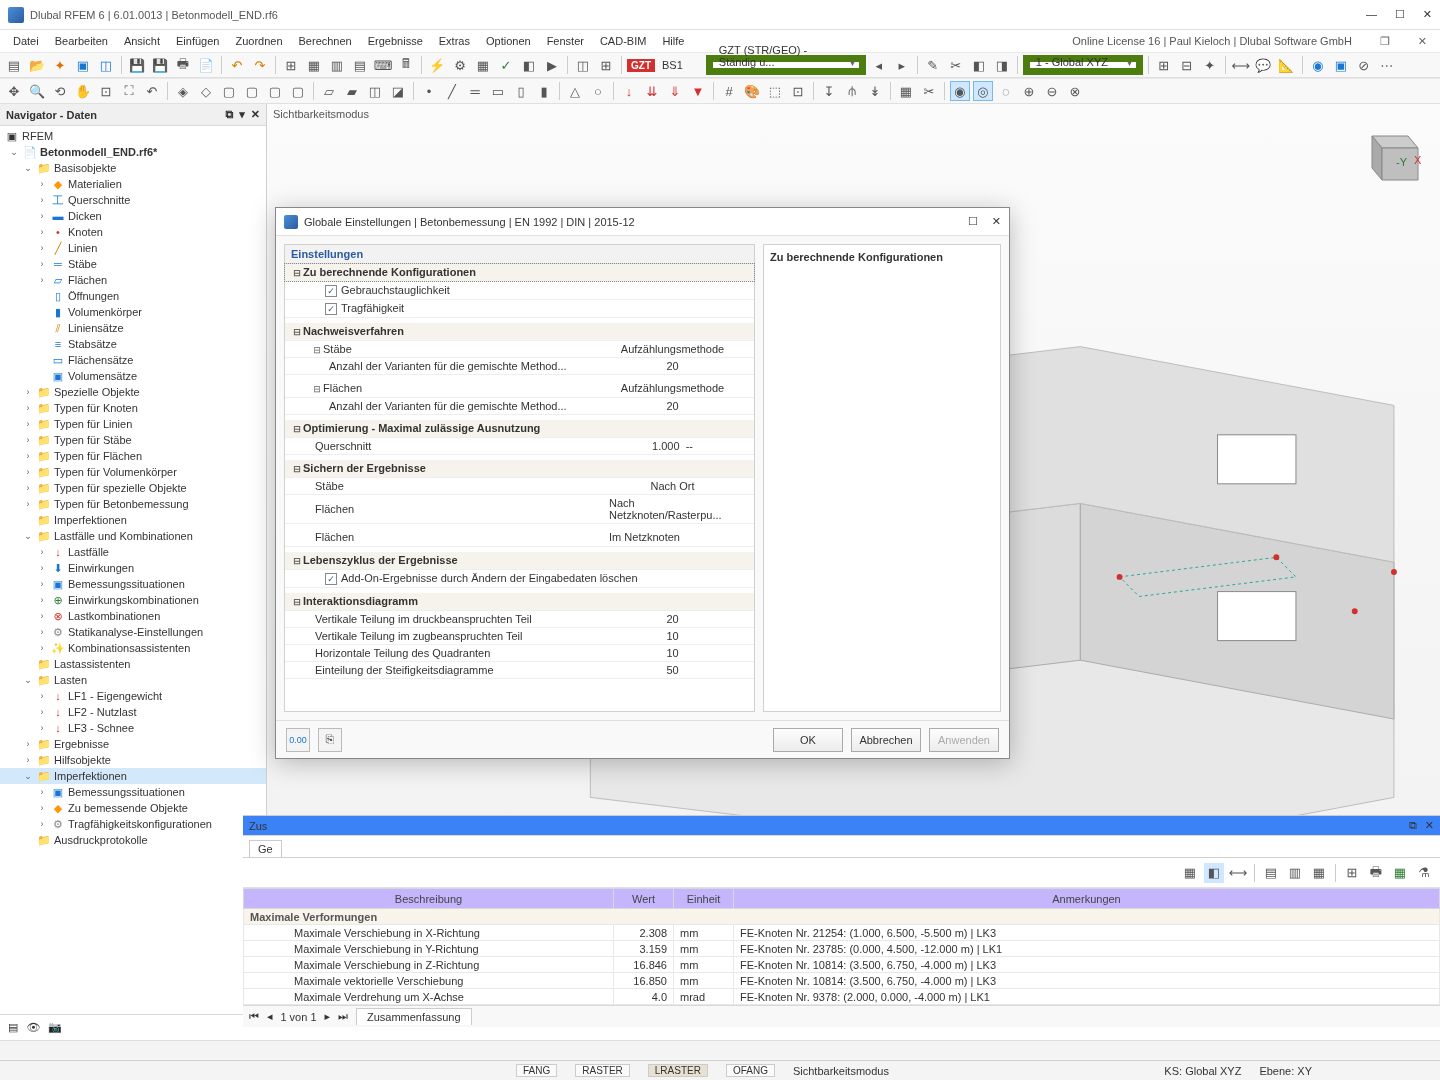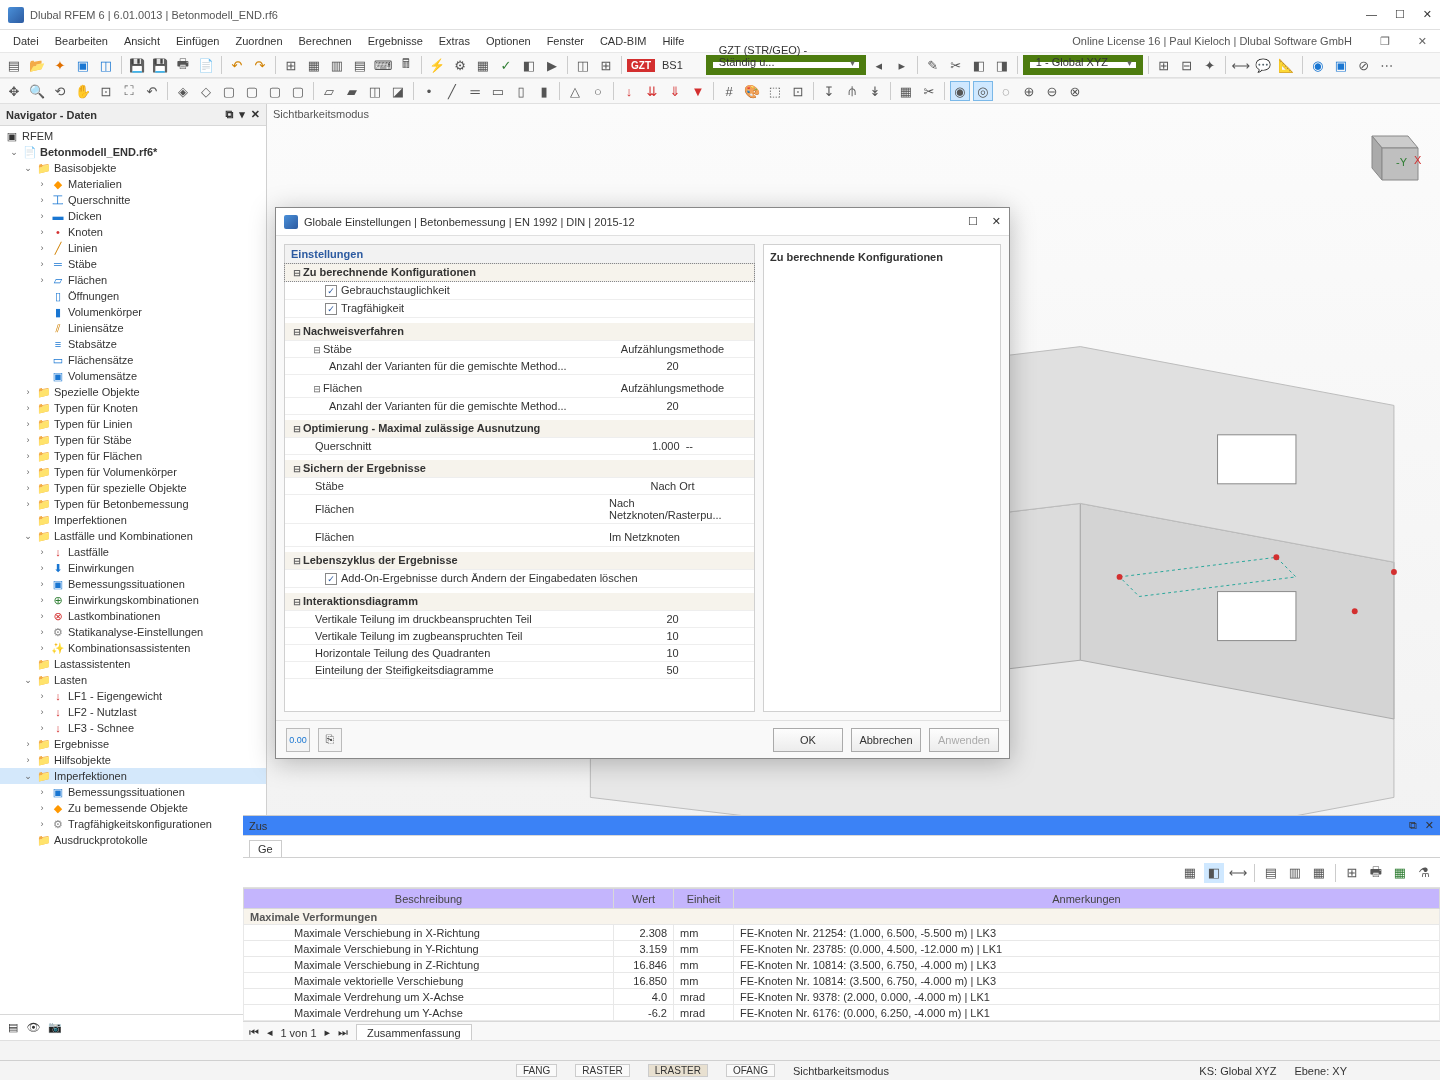--- a/index.html
+++ b/index.html
@@ -554,26 +554,20 @@
           <td class="num">16.850</td>
           <td>mm</td>
           <td>FE-Knoten Nr. 10814: (3.500, 6.750, -4.000 m) | LK3</td>
         </tr>
     <tr>
           <td style="padding-left:50px">Maximale Verdrehung um X-Achse</td>
           <td class="num">4.0</td>
           <td>mrad</td>
           <td>FE-Knoten Nr. 9378: (2.000, 0.000, -4.000 m) | LK1</td>
         </tr>
-    <tr>
-          <td style="padding-left:50px">Maximale Verdrehung um Y-Achse</td>
-          <td class="num">-6.2</td>
-          <td>mrad</td>
-          <td>FE-Knoten Nr. 6176: (0.000, 6.250, -4.000 m) | LK1</td>
-        </tr>
   </tbody>
     </table>
   <div class="pager">
     <span>⏮</span>
     <span>◂</span>
     <span>1 von 1</span>
     <span>▸</span>
     <span>⏭</span>
     <span class="tab">Zusammenfassung</span>
   </div>
@@ -724,14 +718,14 @@
 
 <div class="statusbar2"></div>
 <div class="statusbar">
   <div style="width:490px"></div>
   <span class="seg">FANG</span>
   <span class="seg">RASTER</span>
   <span class="seg" style="background:#e8e0d0">LRASTER</span>
   <span class="seg">OFANG</span>
   <span>Sichtbarkeitsmodus</span>
   <span style="margin-left:auto">KS: Global XYZ</span>
-  <span style="margin-right:85px">Ebene: XY</span>
+  <span style="margin-right:120px">Ebene: XY</span>
 </div>
 
 </body></html>

